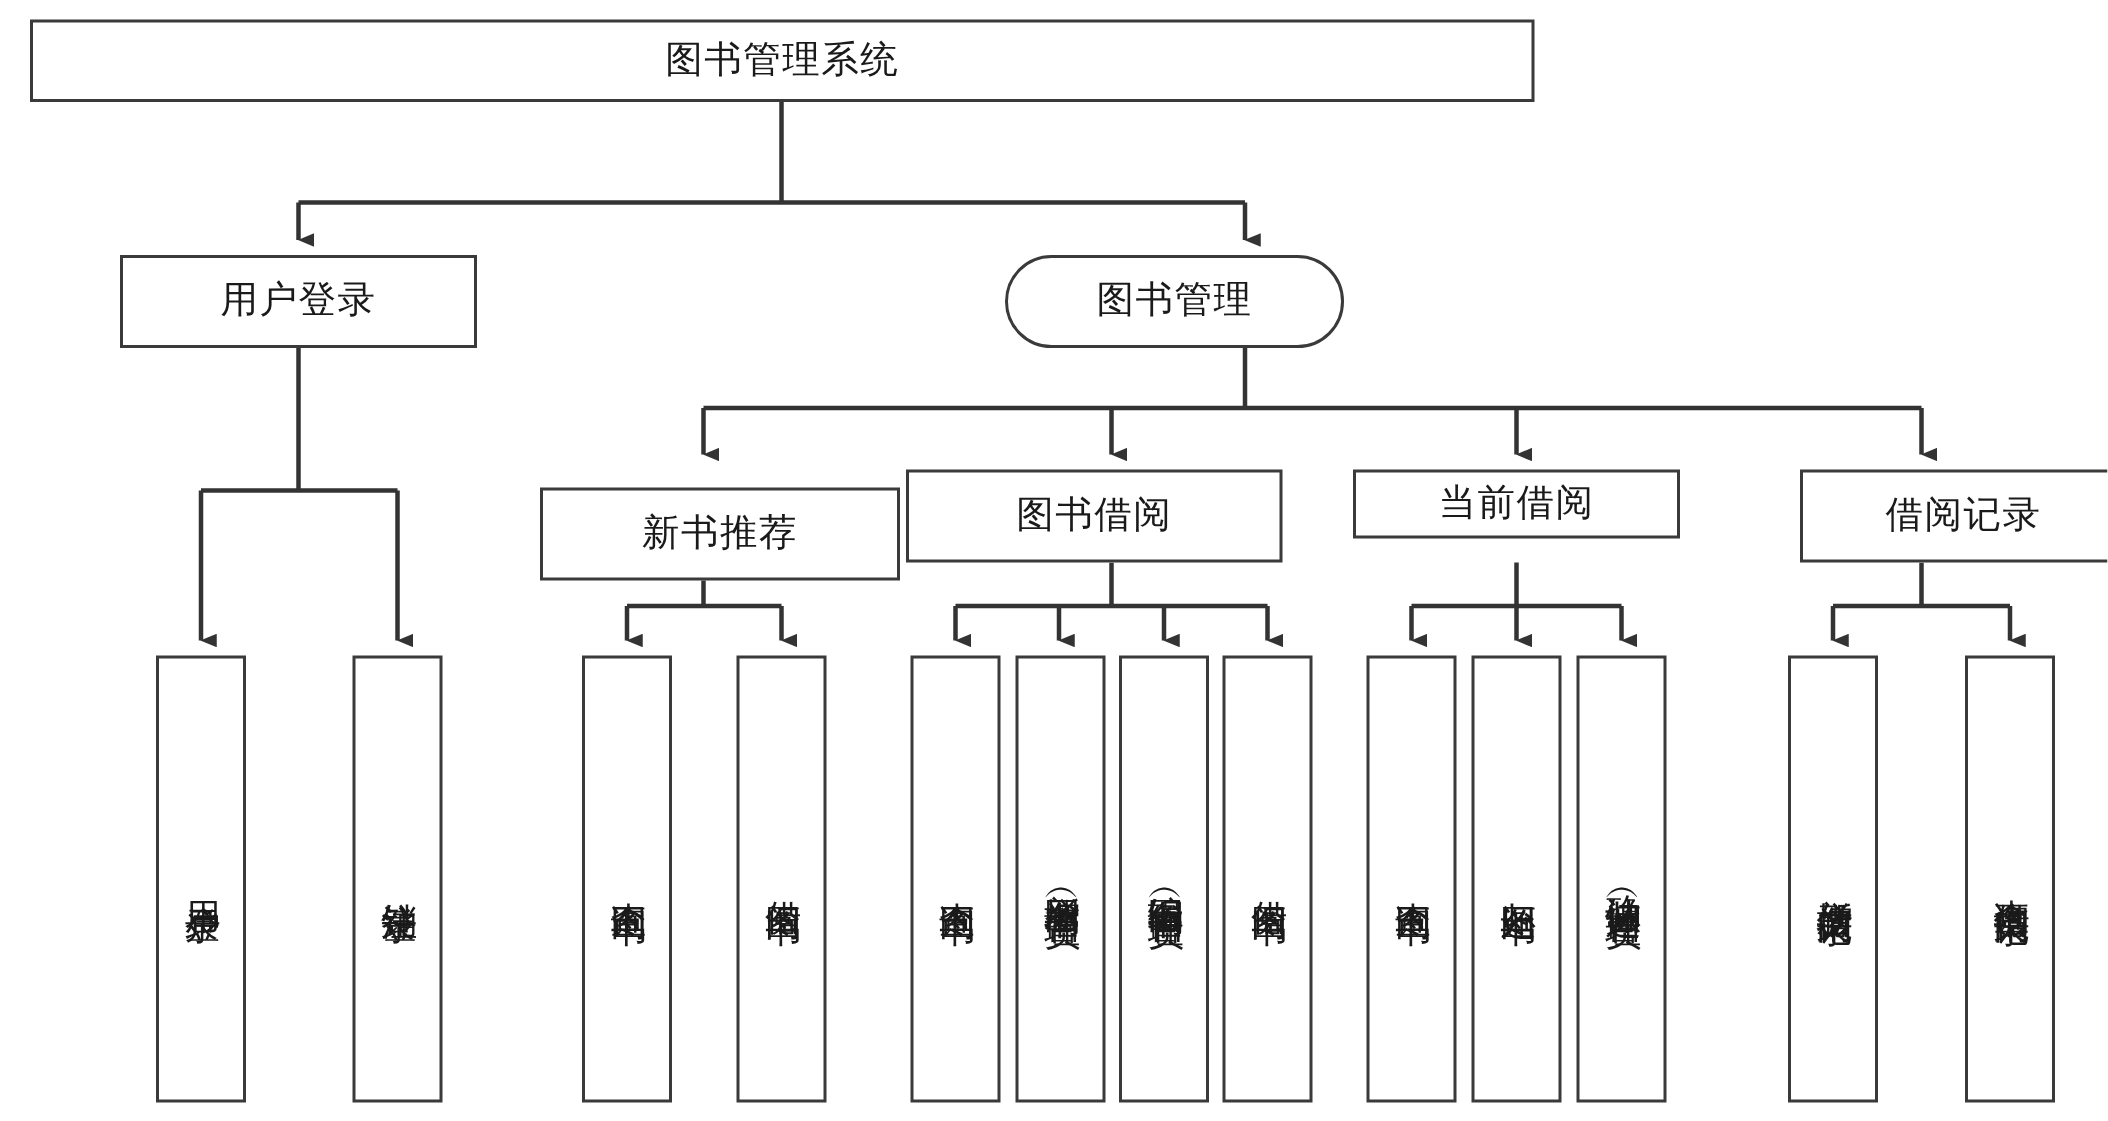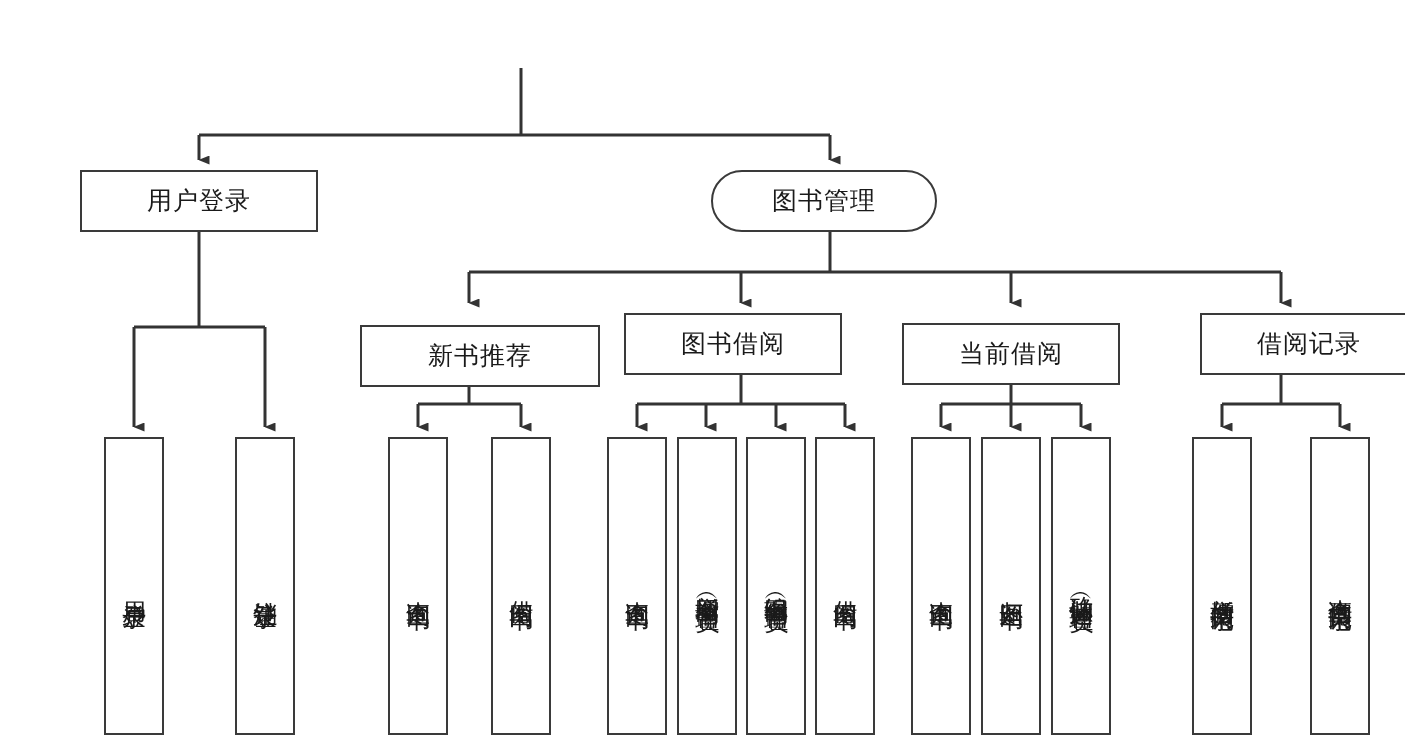--- a/index.html
+++ b/index.html
@@ -123,35 +123,38 @@
       <path d="M 1011,404 L 1011,427" marker-end="url(#arrowhead)"></path>
       <path d="M 1081,404 L 1081,427" marker-end="url(#arrowhead)"></path>
 
       <path d="M 1281,375 L 1281,404"></path>
       <path d="M 1222,404 L 1340,404"></path>
       <path d="M 1222,404 L 1222,427" marker-end="url(#arrowhead)"></path>
       <path d="M 1340,404 L 1340,427" marker-end="url(#arrowhead)"></path>
     </g>
   </svg>
 
+  <div class="node-box horizontal root" style="left:20px; top:13px; width:1003px; height:55px;">
+    <span class="node-label">图书管理系统</span>
+  </div>
 
   <div class="node-box horizontal" style="left:80px; top:170px; width:238px; height:62px;">
     <span class="node-label">用户登录</span>
   </div>
-  <div class="node-box horizontal" style="left:711px; top:170px; width:226px; height:62px;border-radius:31px;">
+  <div class="node-box horizontal" style="left:670px; top:170px; width:226px; height:62px;border-radius:31px;">
     <span class="node-label">图书管理</span>
   </div>
 
   <div class="node-box horizontal" style="left:360px; top:325px; width:240px; height:62px;">
     <span class="node-label">新书推荐</span>
   </div>
-  <div class="node-box horizontal" style="left:624px; top:313px; width:218px; height:62px;text-align:center;">
+  <div class="node-box horizontal" style="left:604px; top:313px; width:251px; height:62px;text-align:center;">
     <span class="node-label">图书借阅</span>
   </div>
-  <div class="node-box horizontal" style="left:902px; top:323px; width:218px; height:62px;">
+  <div class="node-box horizontal" style="left:902px; top:313px; width:218px; height:46px;">
     <span class="node-label">当前借阅</span>
   </div>
   <div class="node-box horizontal" style="left:1200px; top:313px; width:218px; height:62px;">
     <span class="node-label">借阅记录</span>
   </div>
 
   <div class="node-box vertical" style="left:104px; top:437px; width:60px; height:298px;">
     <span class="node-label">用户登录</span>
   </div>
   <div class="node-box vertical" style="left:235px; top:437px; width:60px; height:298px;">

